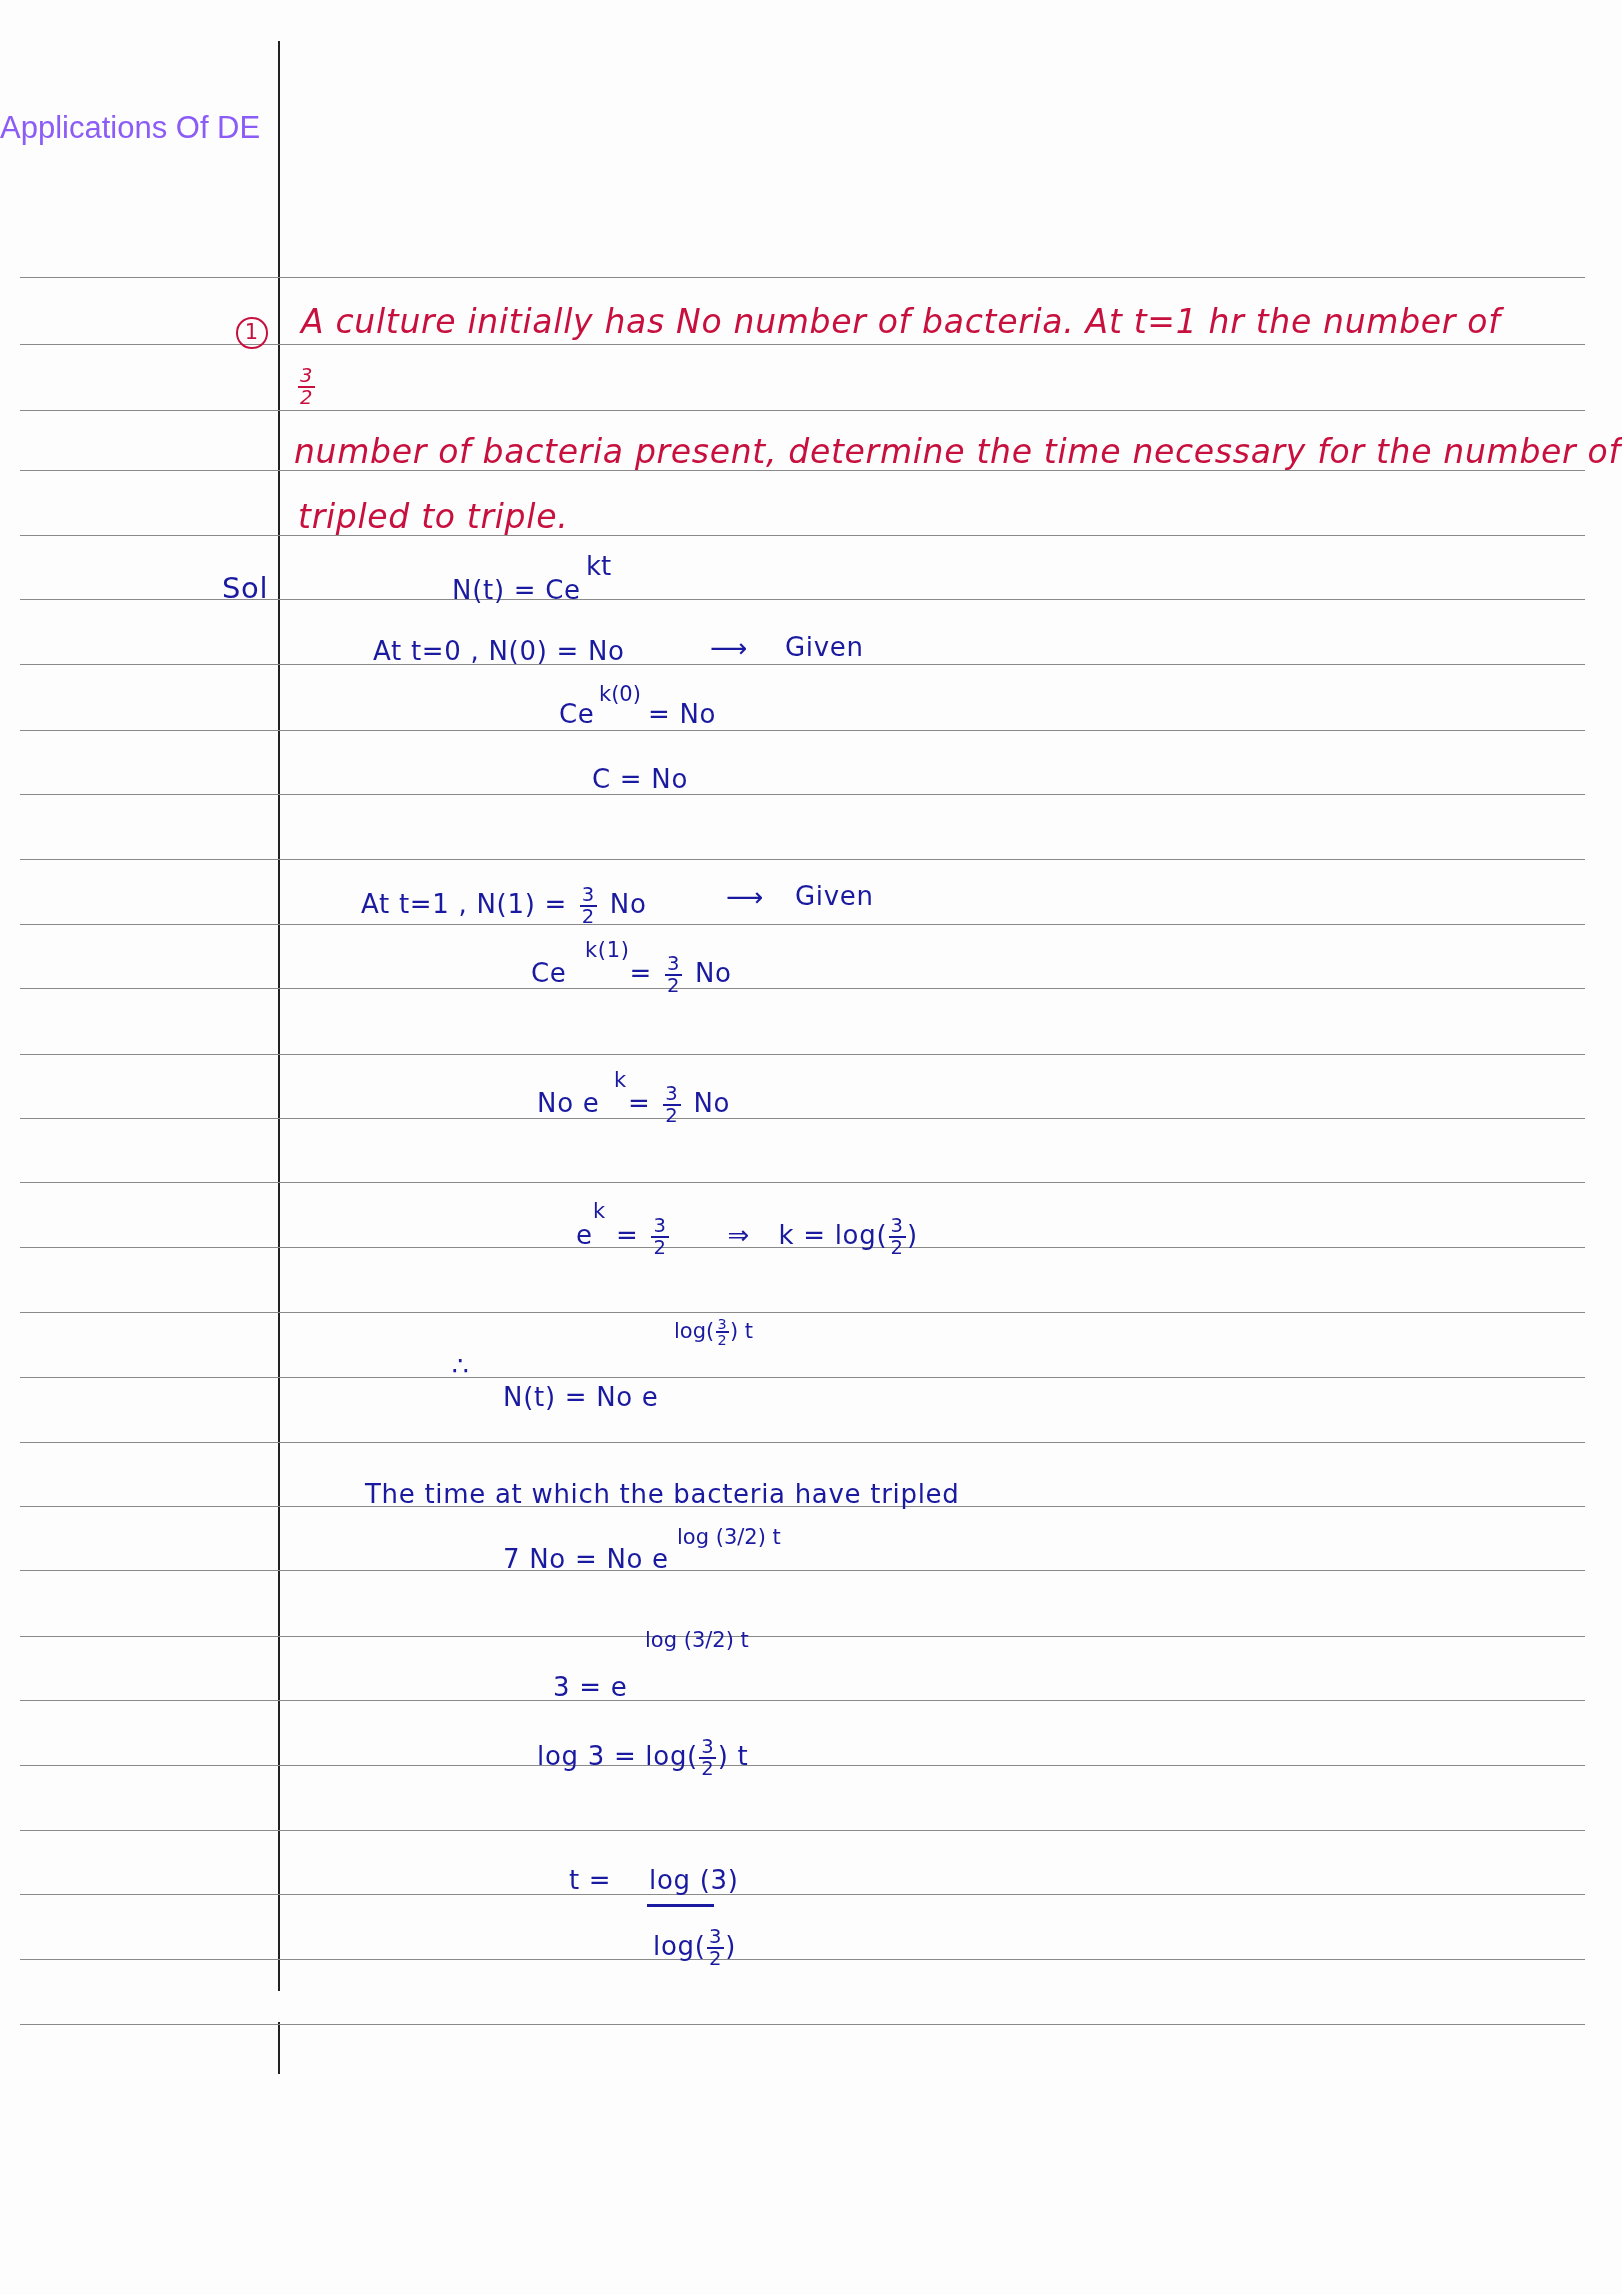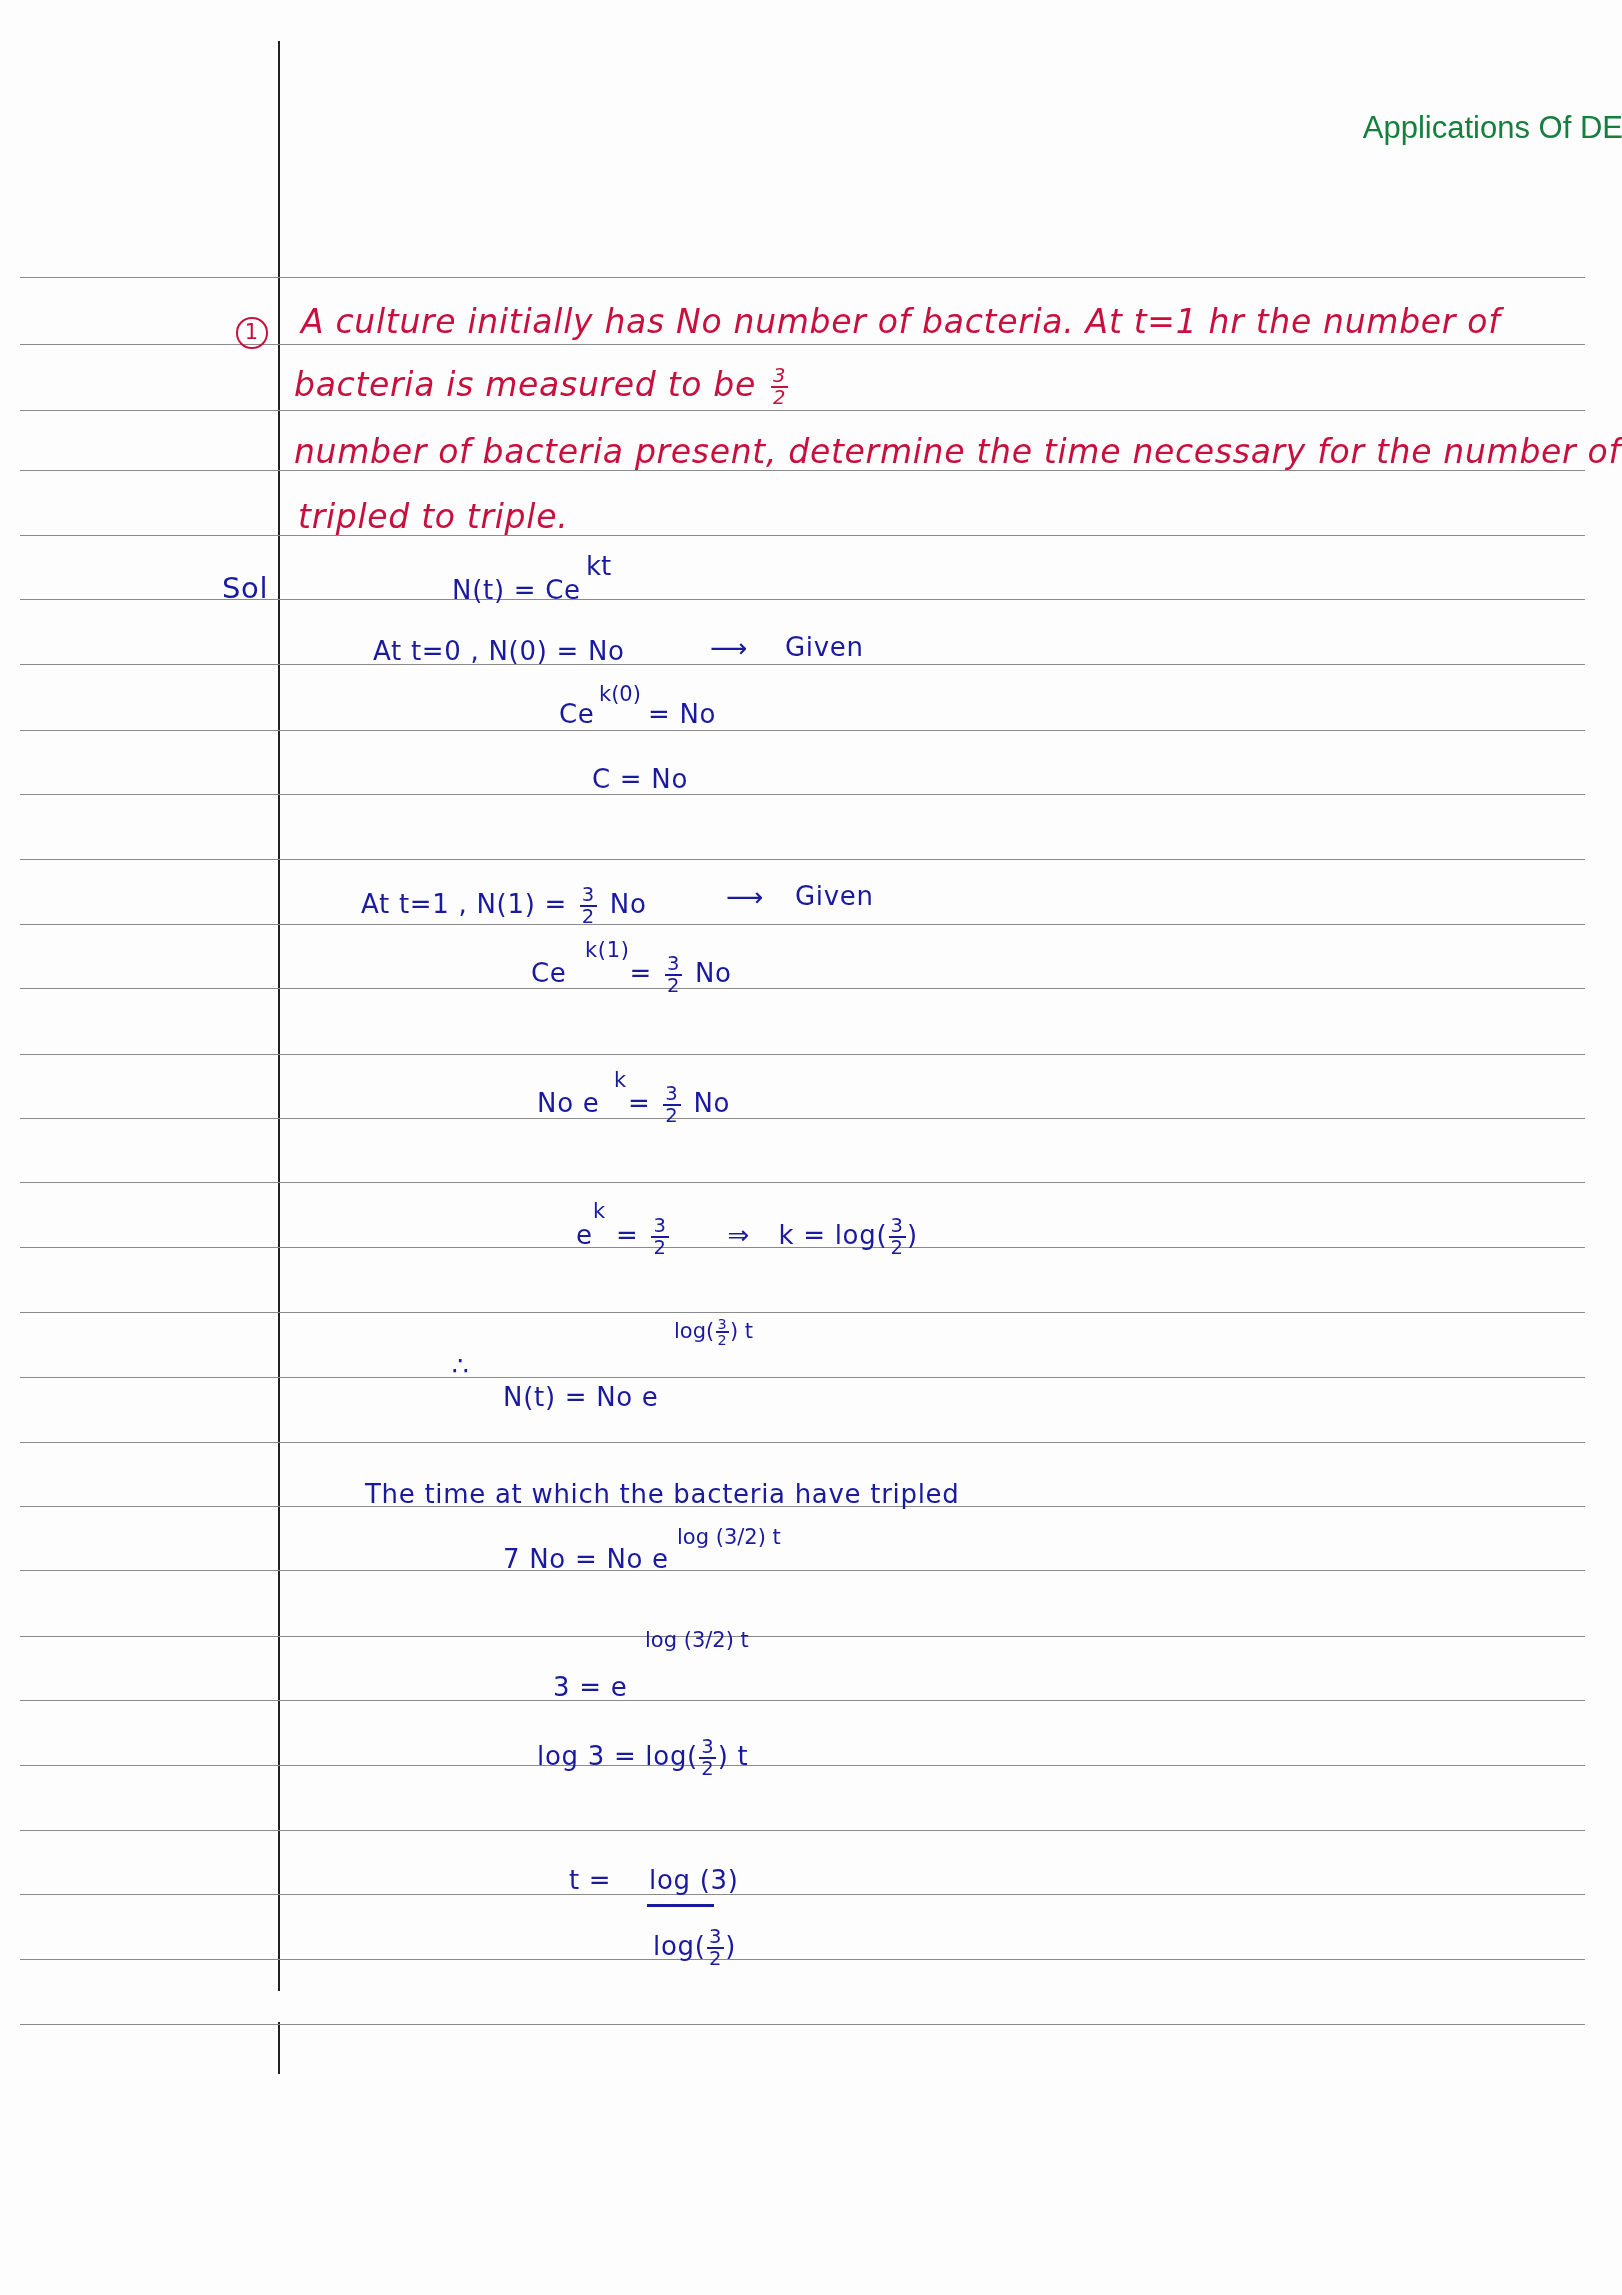--- a/index.html
+++ b/index.html
@@ -1,18 +1,18 @@
 <!DOCTYPE html>
 <html style="font-size:10.5px"><head>
   <meta charset="utf-8">
   <style>
     html, body { margin:0; padding:0; background:#ffffff; }
     body { width:1623px; height:2295px; position:relative; overflow:hidden; font-family:"DejaVu Sans", sans-serif; }
     .page { position:absolute; left:0; top:0; width:1623px; height:2295px; background:#fdfdfd; }
-    .title { position:absolute; left:0; width:1623px; top:110px; text-align:right; font-family:"Liberation Sans", sans-serif; font-size:31px; color:#15803d; }
+    .title { position:absolute; left:0; width:1623px; top:110px; text-align:left; font-family:"Liberation Sans", sans-serif; font-size:31px; color:#8b5cf6; }
     .rule { position:absolute; left:19.6px; width:1565px; height:1.3px; background:#8a8a8a; }
     .margin-line { position:absolute; left:278px; width:2px; background:#222; }
     .hw { position:absolute; white-space:nowrap; font-family:"DejaVu Sans", sans-serif; letter-spacing:0.7px; }
     .red { color:#c8103e; font-size:33px; font-style:italic; }
     .blue { color:#1a1aa0; font-size:26px; }
     .sup { position:absolute; white-space:nowrap; font-size:21px; color:#1a1aa0; font-family:"DejaVu Sans", sans-serif; }
     .frac { display:inline-flex; flex-direction:column; align-items:center; vertical-align:middle; line-height:1; font-size:19.6px; margin:0 3.9px; }
     .frac .num { border-bottom:2px solid currentColor; padding:0 2px; }
     .circ { display:inline-block; width:27.5px; height:27.5px; border:2px solid #c8103e; border-radius:50%; text-align:center; line-height:27.5px; font-size:21px; font-style:normal; color:#c8103e; }
     .fracline { position:absolute; height:2.6px; background:#1a1aa0; }
@@ -57,21 +57,20 @@
     <div class="rule" style="top:1959px;"></div>
     <div class="rule" style="top:2024px;"></div>
   </div>
 
   <div>
     <span class="hw red" style="left:236px;top:308px;">
       <span class="circ">1</span>
     </span>
     <span class="hw red" style="left:301px;top:302px;">A culture initially has No number of bacteria. At t=1 hr the number of</span>
     <span class="hw red" style="left:294px;top:365px;">
-      <span>bacteria is measured to be</span>
       <span class="frac">
         <span class="num">3</span>
         <span class="den">2</span>
       </span>
     </span>
     <span class="hw red" style="left:294px;top:432px;">number of bacteria present, determine the time necessary for the number of</span>
     <span class="hw red" style="left:298px;top:497px;">tripled to triple.</span>
   </div>
 
   <div>

